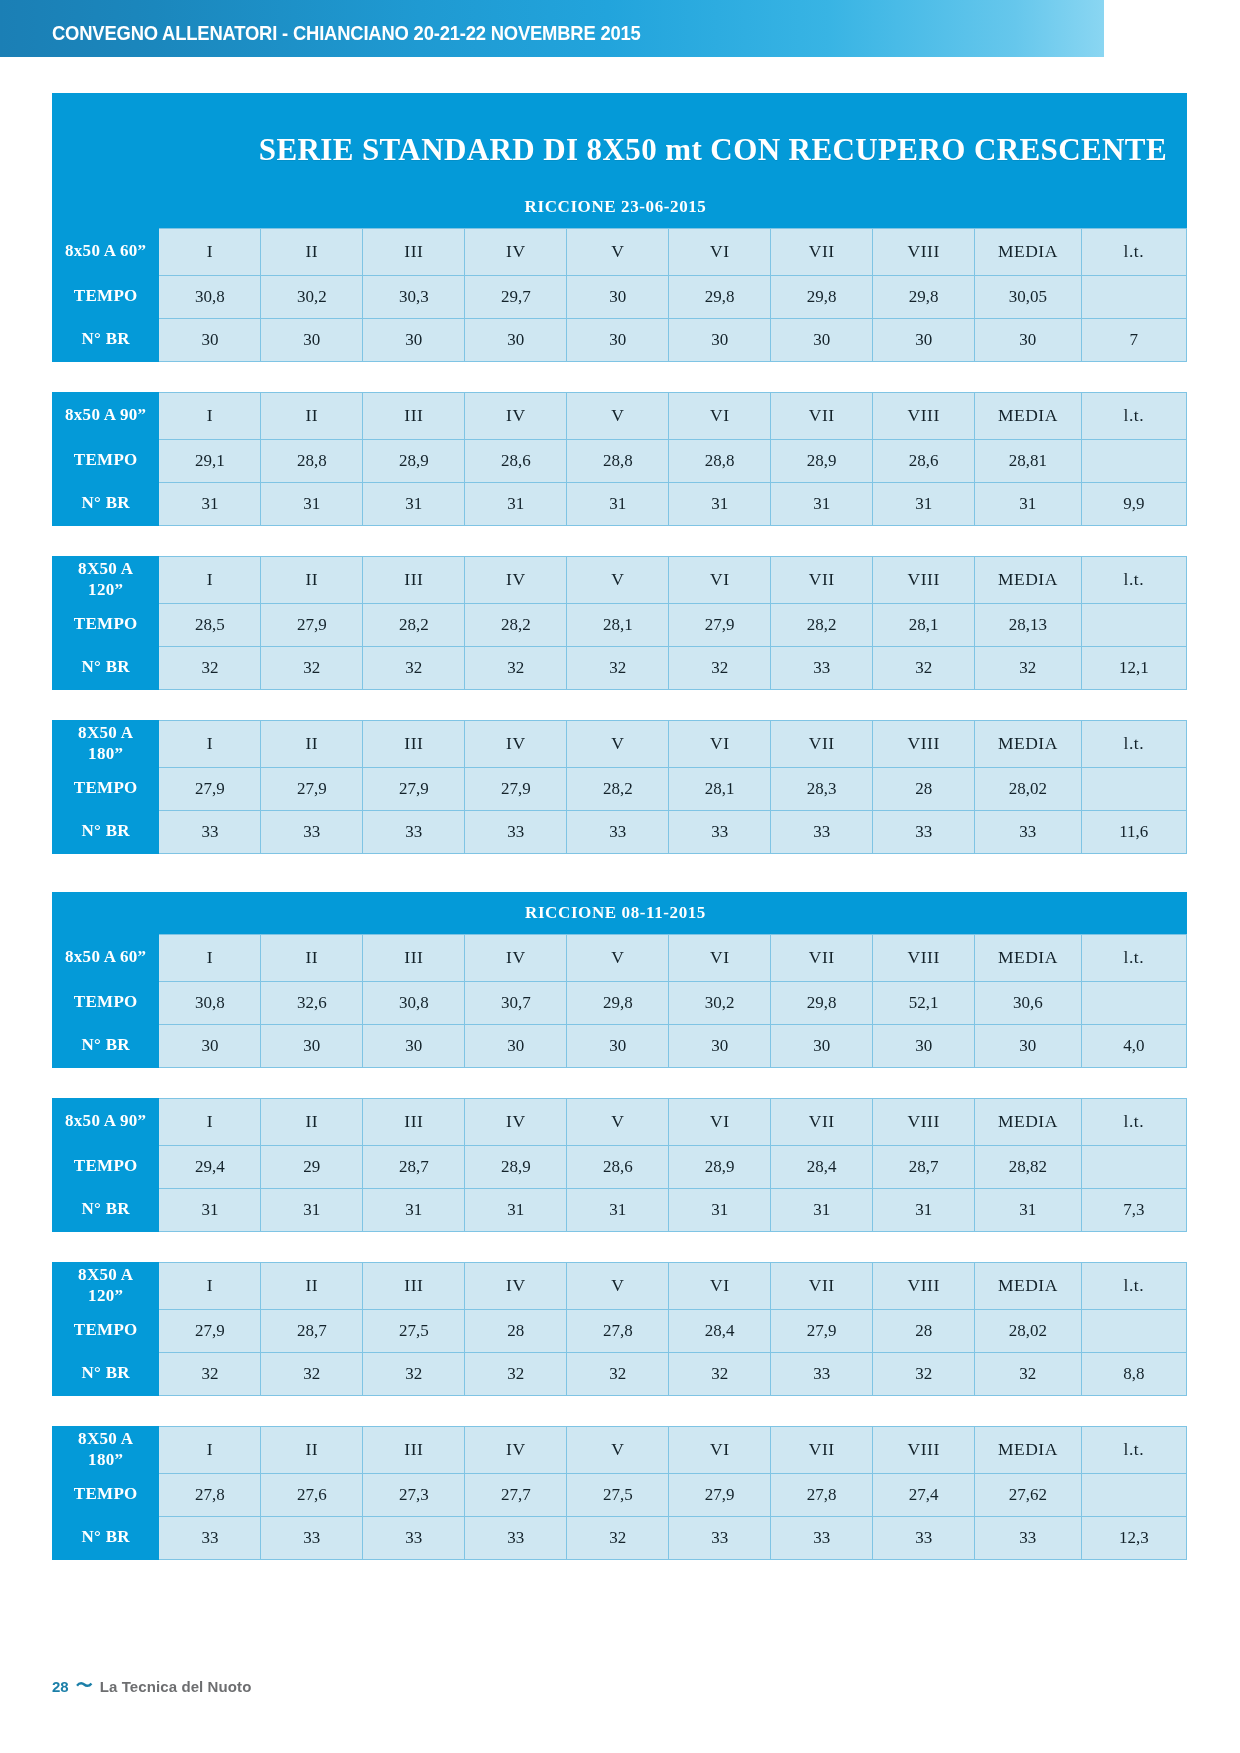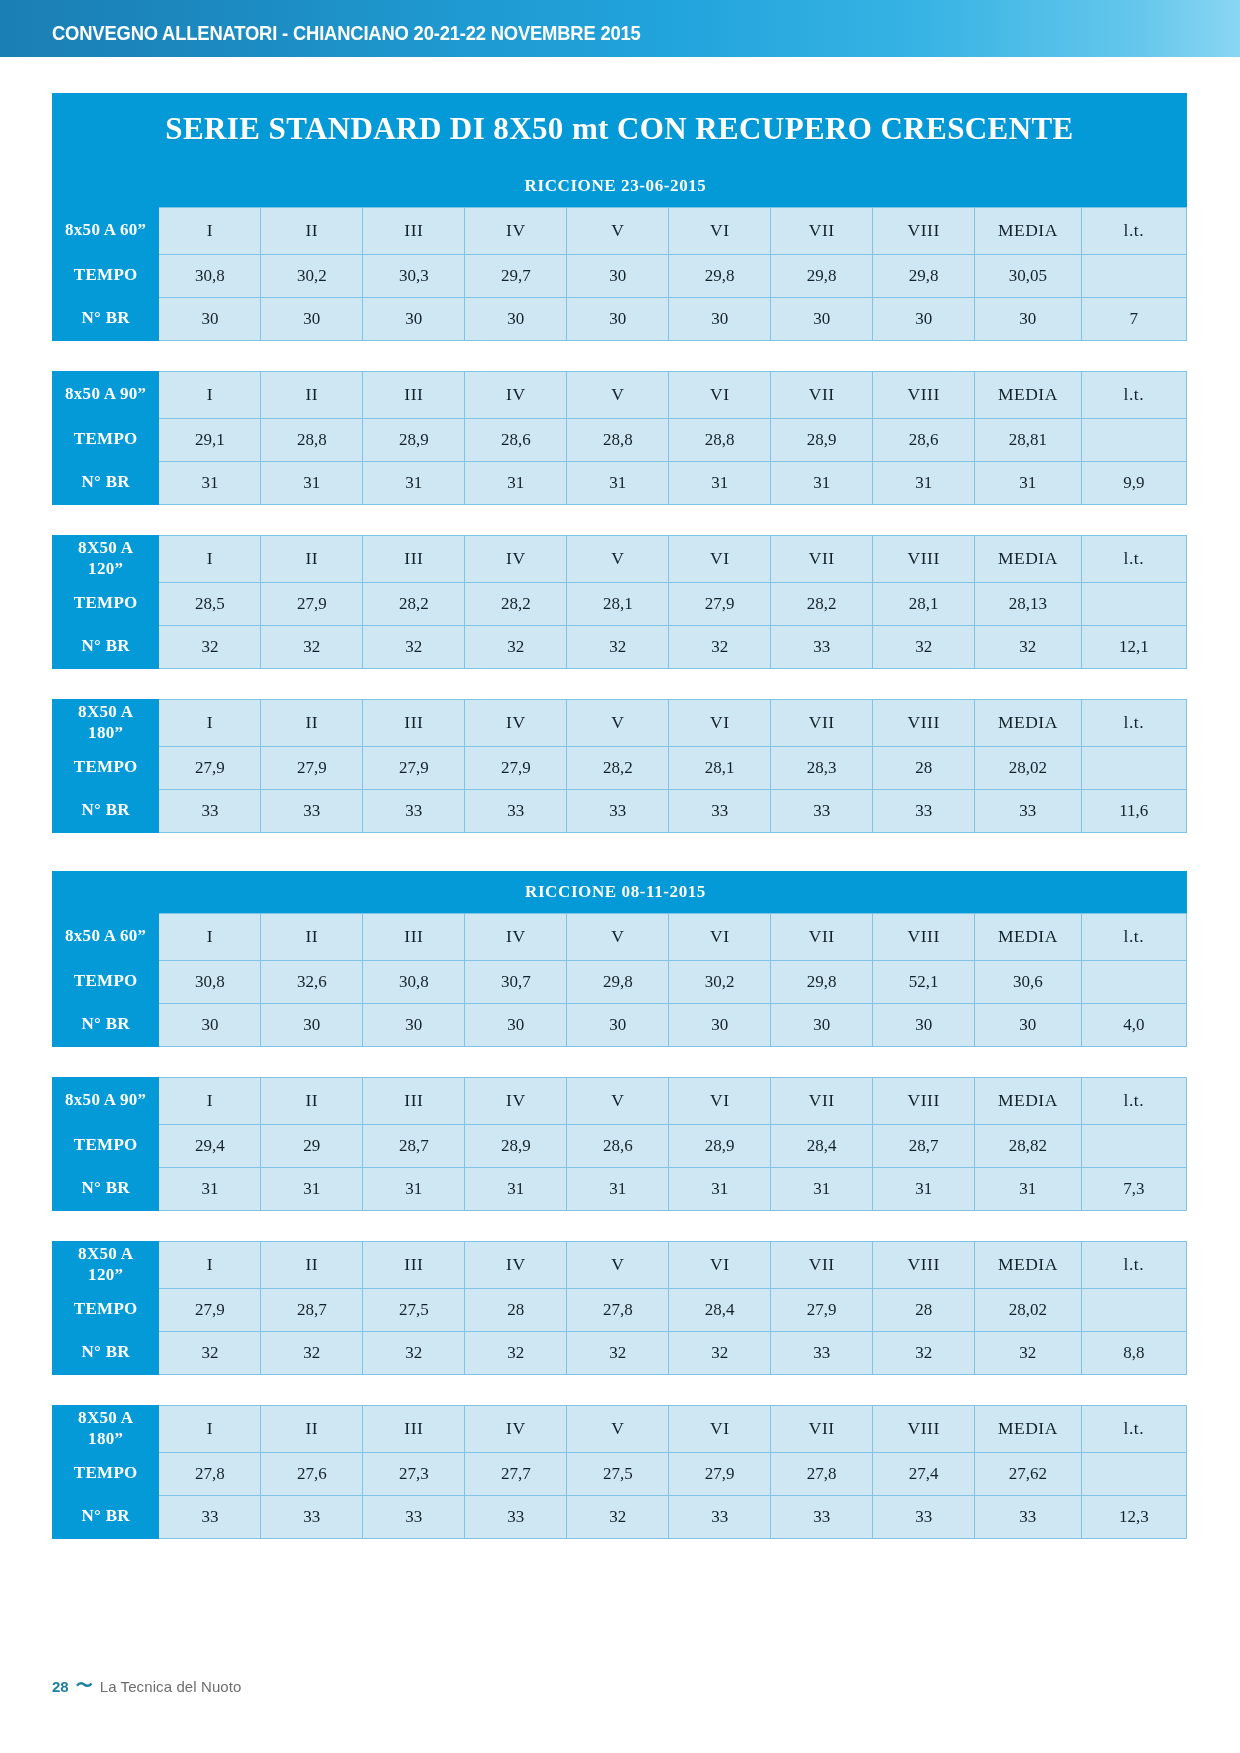--- a/index.html
+++ b/index.html
@@ -7,40 +7,40 @@
     width:1240px;height:1753px;
     background:#ffffff;
     font-family:"Liberation Serif", serif;
     -webkit-font-smoothing:antialiased;
     position:relative;
     overflow:hidden;
   }
 
   
   .topbar{
-    position:absolute;left:0;top:0;width:1240px;height:57px;
+    position:absolute;left:0;top:0;width:1104px;height:57px;
     background:linear-gradient(90deg,#1b7fb5 0%,#1b87bd 14%,#1f9ad2 38%,#22a4dc 55%,#38b4e4 75%,#66c7ec 92%,#8ad6f2 100%);
   }
   .topbar-title{
     position:absolute;left:52px;top:22px;
     font-family:"Liberation Sans", sans-serif;
     font-weight:bold;font-size:20px;letter-spacing:-0.2px;
     color:#ffffff;white-space:nowrap;
     transform:scaleX(0.92);transform-origin:left center;
   }
 
   
   .card{
     position:absolute;left:52px;top:93px;width:1135px;
     background:#ffffff;
   }
   .title-block{
     background:#049ad8;
-    padding:16px 20px 16px 20px;
-    text-align:center;
+    padding:37px 20px 16px 20px;
+    text-align:right;
   }
   .title-line{
     color:#ffffff;
     font-family:"Liberation Serif", serif;
     font-weight:bold;
     font-size:31px;
     line-height:1.28;
     letter-spacing:0.4px;
     text-shadow:0 1px 0 rgba(0,0,0,0.07);
   }
@@ -103,21 +103,21 @@
     font-family:"Liberation Sans", sans-serif;
   }
   .footer .pg{
     color:#1b7fa8;font-weight:bold;font-size:15px;
   }
   .footer .wave{
     color:#1b7fa8;font-size:17px;font-weight:bold;line-height:1;
     position:relative;top:-1px;
   }
   .footer .mag{
-    color:#6d6e70;font-weight:normal;font-size:15px;letter-spacing:0.1px;
+    color:#6d6e70;font-weight:bold;font-size:15px;letter-spacing:0.1px;
   }
 </style>
 </head>
 <body>
 
 <div class="topbar">
   <div class="topbar-title">CONVEGNO ALLENATORI - CHIANCIANO 20-21-22 NOVEMBRE 2015</div>
 </div>
 
 <div class="card">

